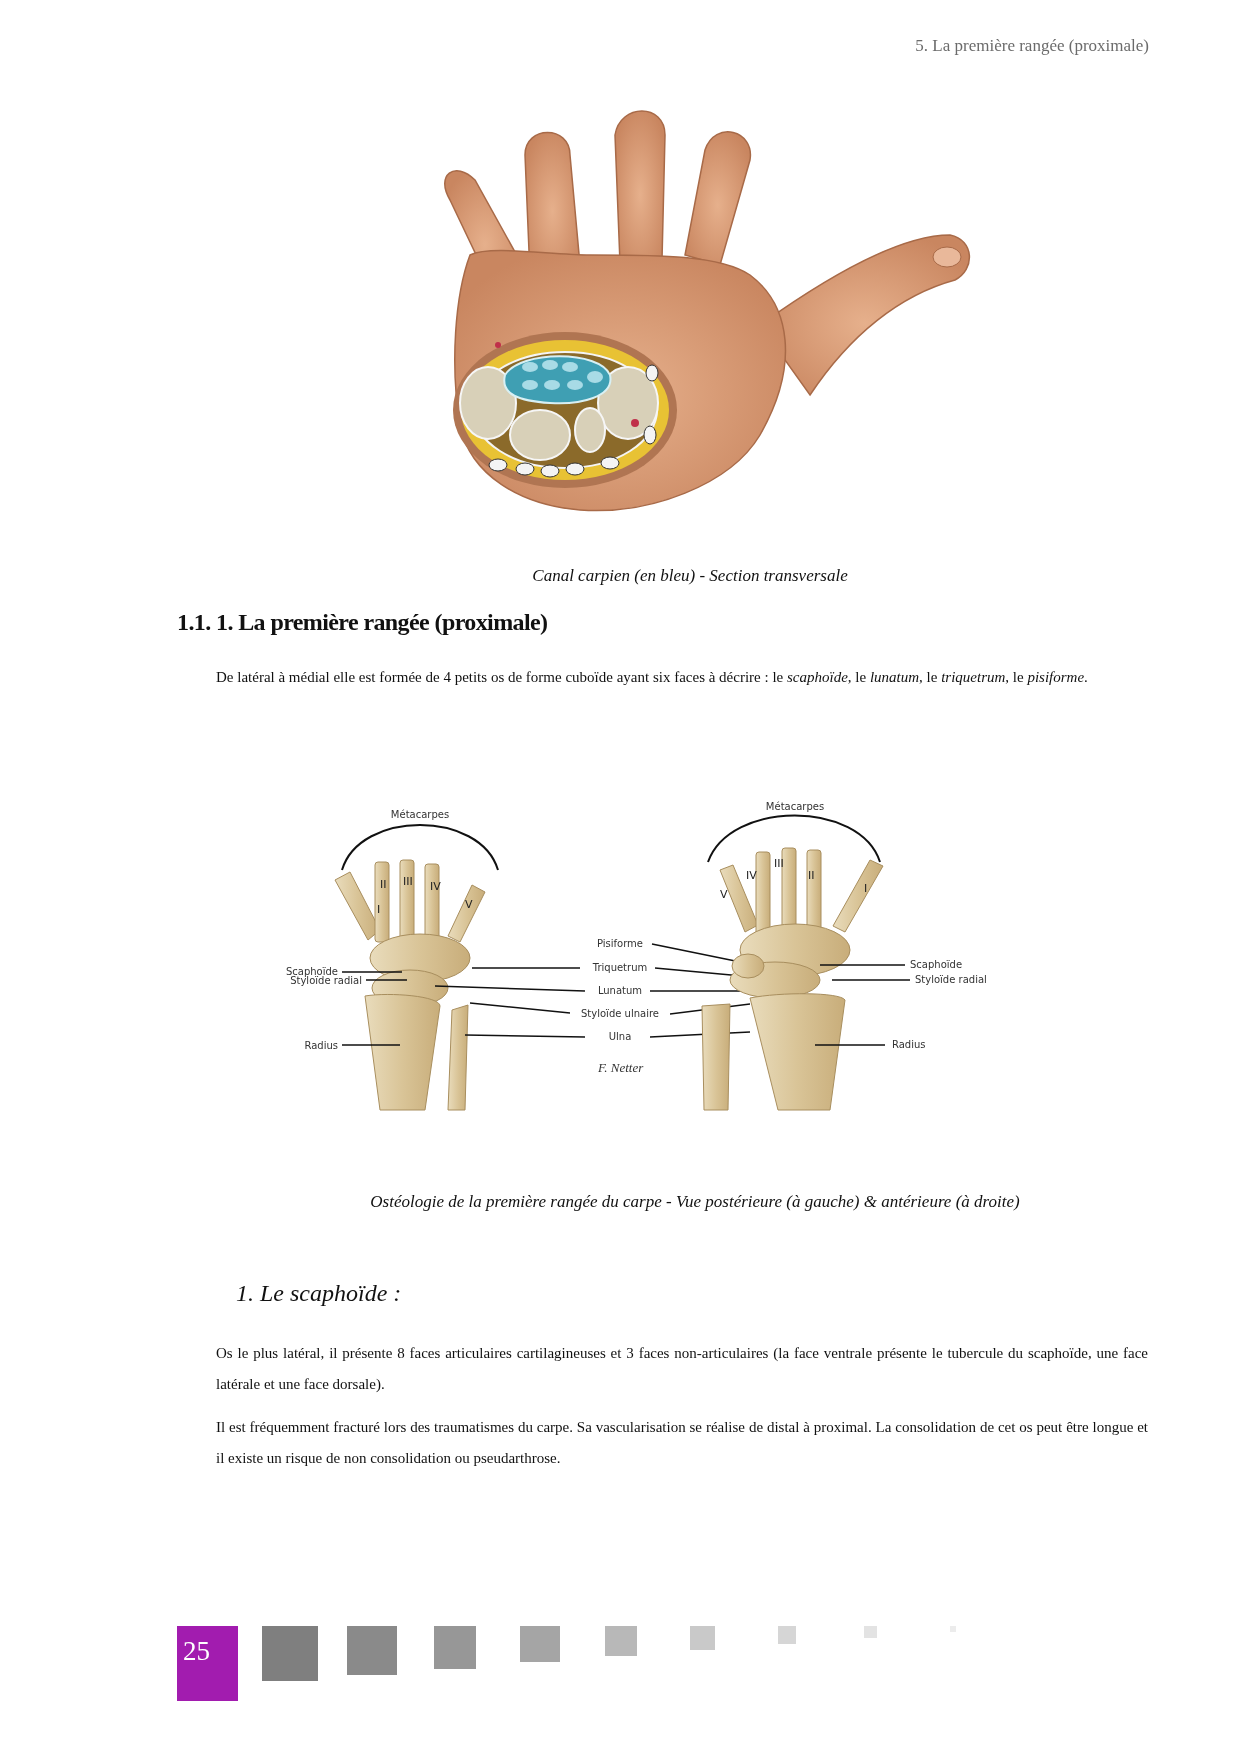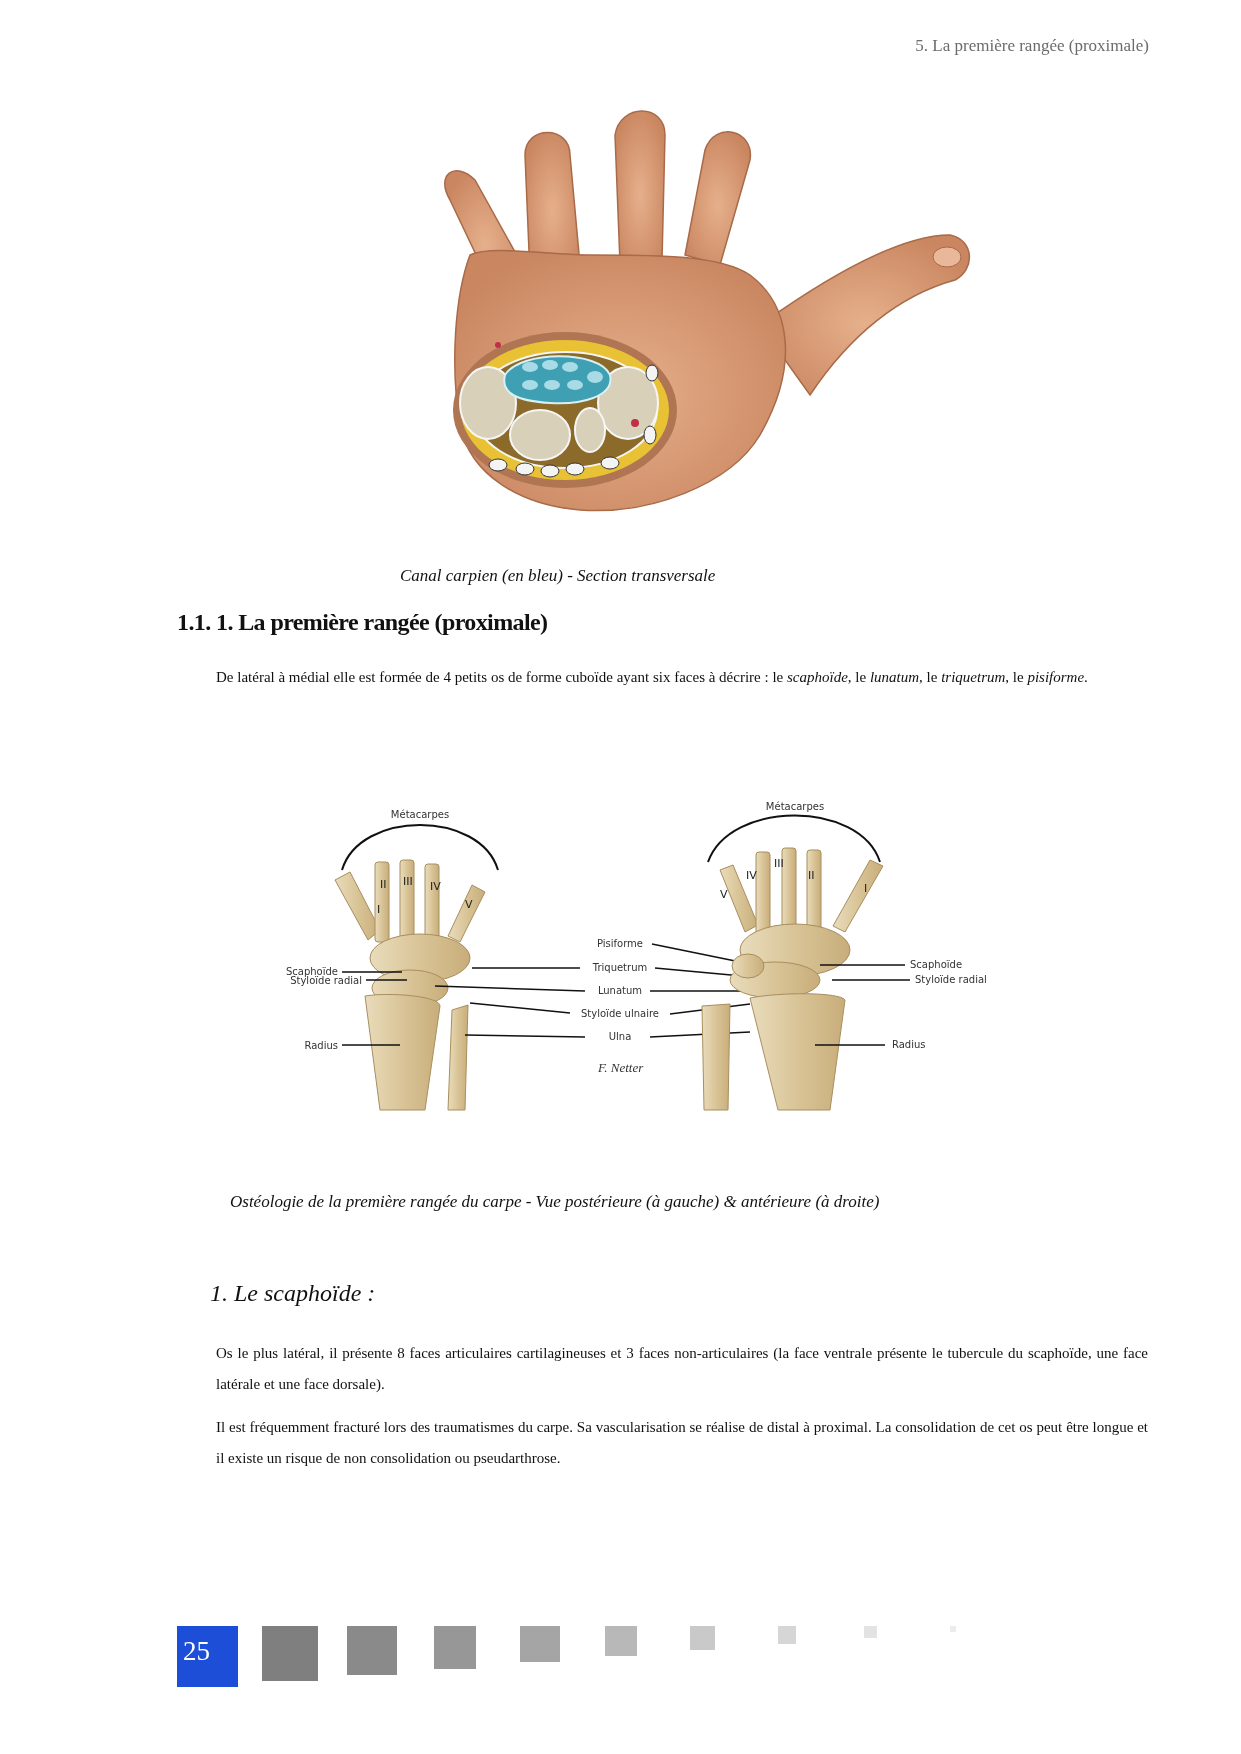--- a/index.html
+++ b/index.html
@@ -1,25 +1,25 @@
 <!DOCTYPE html>
 <html><head>
 <meta charset="utf-8">
 <style>
   html, body { margin:0; padding:0; background:#ffffff; }
   body { width:1241px; height:1754px; position:relative; overflow:hidden;
          font-family:"Liberation Serif", "DejaVu Serif", serif; color:#111; }
   .abs { position:absolute; }
   .running-header { right:92px; top:36px; font-size:17px; color:#6b6b6b; }
   .fig-hand { left:430px; top:105px; width:545px; height:430px; }
-  .caption { font-style:italic; font-size:17px; color:#111; text-align:left; }
+  .caption { font-style:italic; font-size:17px; color:#111; text-align:center; }
   .cap1 { left:400px; width:580px; top:566px; }
   .cap2 { left:230px; width:930px; top:1192px;font-style:italic; }
   .h2 { left:177px; top:609px; font-size:24px; font-weight:bold; letter-spacing:-0.6px;text-align:right; }
-  .h3 { left:210px; top:1280px; font-size:24px; font-style:italic; }
+  .h3 { left:236px; top:1280px; font-size:24px; font-style:italic; }
   .para { left:216px; width:932px; font-size:15px; line-height:31px; text-align:justify; }
   .para i { font-style:italic; }
   .p1 { top:662px; }
   .p2 { top:1338px; }
   .p3 { top:1412px; }
   .fig-bones { left:280px; top:800px; width:820px; height:320px; }
   .bone-label { font-family:"DejaVu Sans", "Liberation Sans", sans-serif; font-size:10px; fill:#333; }
   .footer-sq { position:absolute; top:1626px; background:#7a7a7a; }
   .page-num { color:#fff; font-size:27px; padding:10px 0 0 6px; box-sizing:border-box; }
 </style>
@@ -171,21 +171,21 @@
   </svg>
 </div>
 
 <div class="abs caption cap2">Ostéologie de la première rangée du carpe - Vue postérieure (à gauche) &amp; antérieure (à droite)</div>
 
 <div class="abs h3">1. Le scaphoïde :</div>
 <div class="abs para p2">Os le plus latéral, il présente 8 faces articulaires cartilagineuses et 3 faces non-articulaires (la face ventrale présente le tubercule du scaphoïde, une face latérale et une face dorsale).</div>
 <div class="abs para p3">Il est fréquemment fracturé lors des traumatismes du carpe. Sa vascularisation se réalise de distal à proximal. La consolidation de cet os peut être longue et il existe un risque de non consolidation ou pseudarthrose.</div>
 
 <div id="footer">
-  <div class="footer-sq page-num" id="sq0" style="left: 177px; width: 61px; height: 61px; background: #1d4ed8;">25</div>
+  <div class="footer-sq page-num" id="sq0" style="left: 177px; width: 61px; height: 75px; background: #a21caf;">25</div>
   <div class="footer-sq" id="sq1" style="left: 262px; width: 56px; height: 55px; background: rgb(127, 127, 127);"></div>
   <div class="footer-sq" id="sq2" style="left: 347px; width: 50px; height: 49px; background: rgb(138, 138, 138);"></div>
   <div class="footer-sq" id="sq3" style="left: 434px; width: 42px; height: 43px; background: rgb(151, 151, 151);"></div>
   <div class="footer-sq" id="sq4" style="left: 520px; width: 40px; height: 36px; background: rgb(165, 165, 165);"></div>
   <div class="footer-sq" id="sq5" style="left: 605px; width: 32px; height: 30px; background: rgb(184, 184, 184);"></div>
   <div class="footer-sq" id="sq6" style="left: 690px; width: 25px; height: 24px; background: rgb(201, 201, 201);"></div>
   <div class="footer-sq" id="sq7" style="left: 778px; width: 18px; height: 18px; background: rgb(214, 214, 214);"></div>
   <div class="footer-sq" id="sq8" style="left: 864px; width: 13px; height: 12px; background: rgb(227, 227, 227);"></div>
   <div class="footer-sq" id="sq9" style="left: 950px; width: 6px; height: 6px; background: rgb(236, 236, 236);"></div>
 </div>

